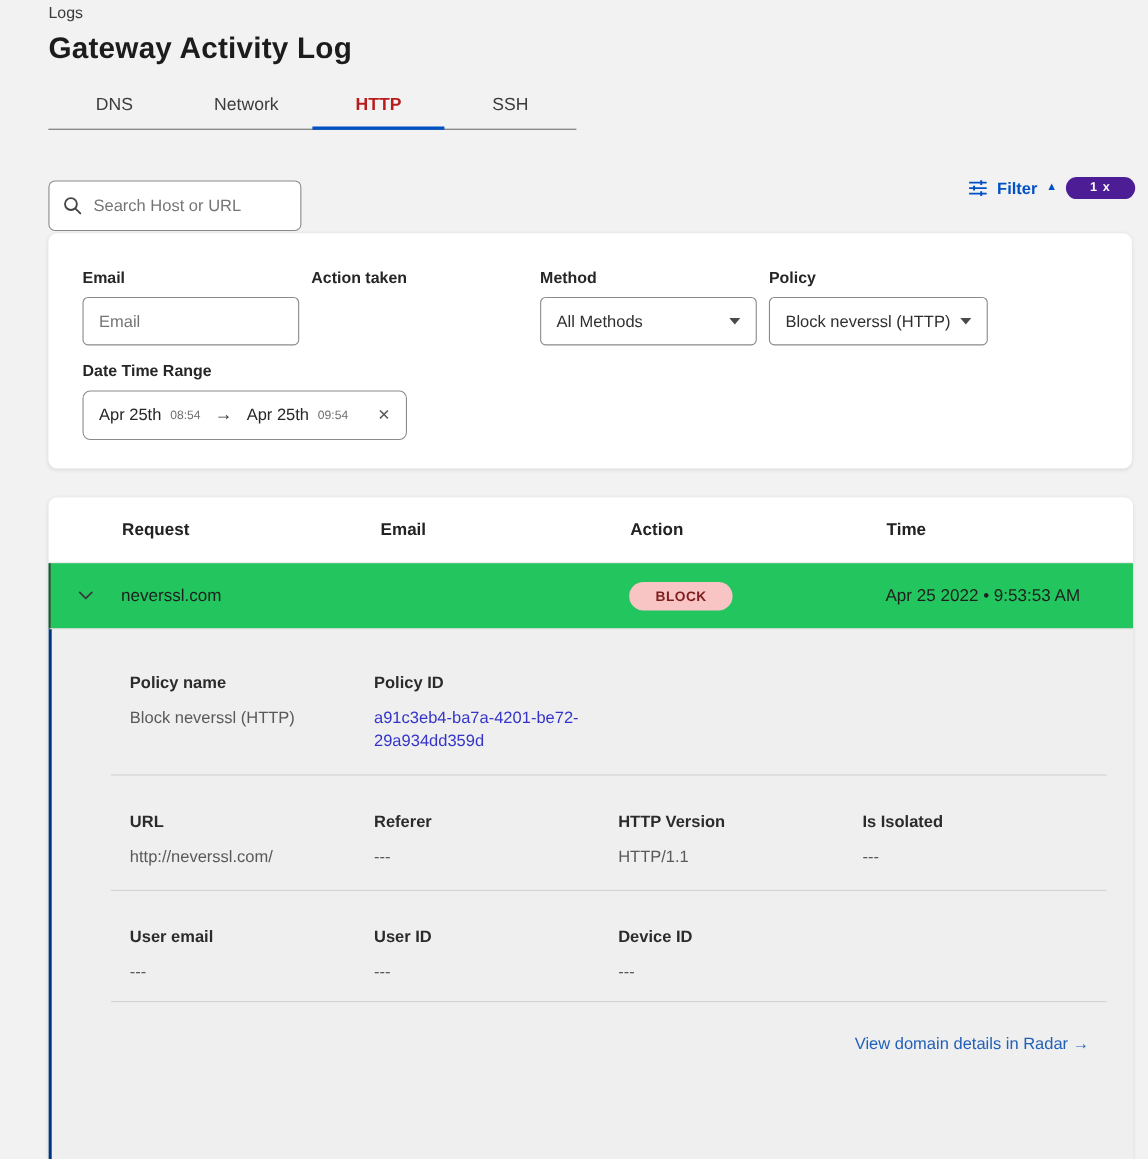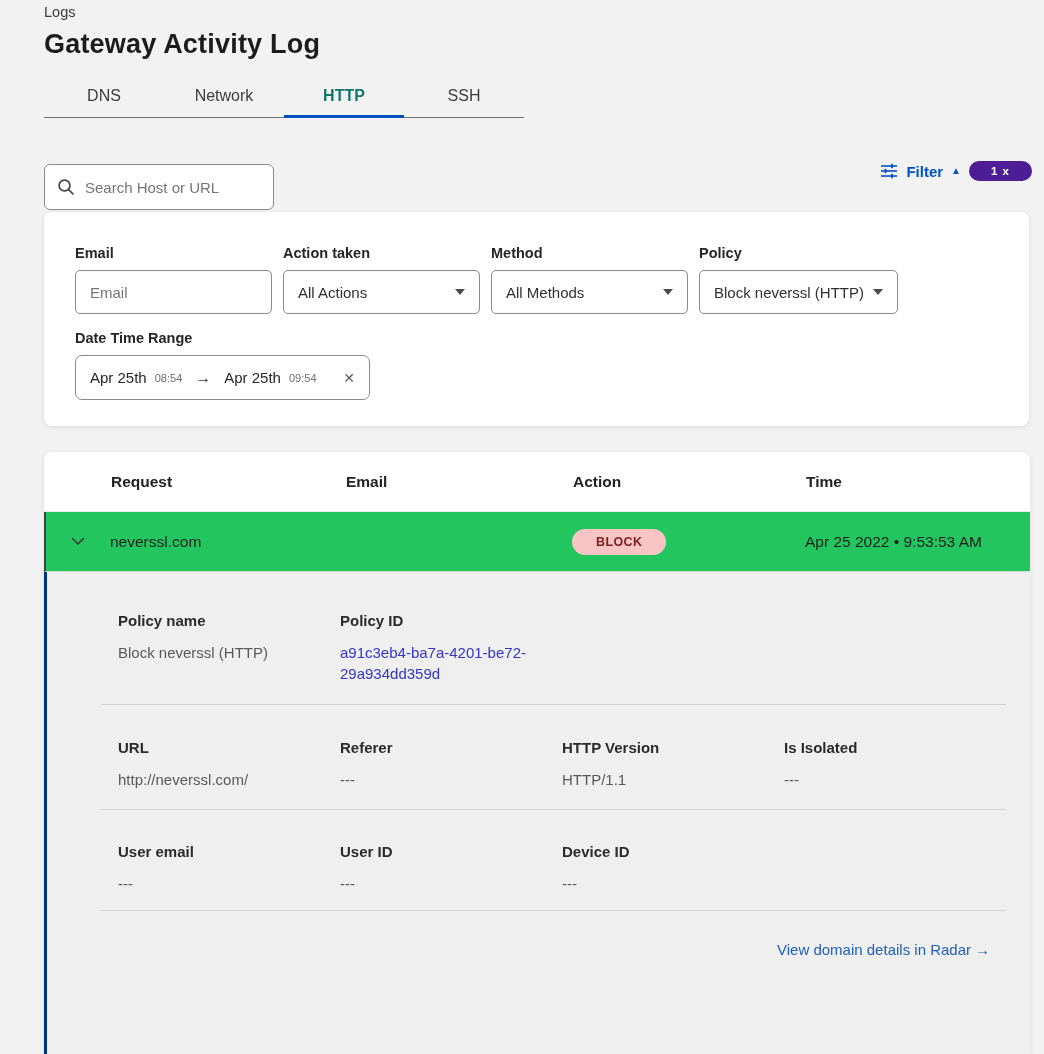--- a/index.html
+++ b/index.html
@@ -13,21 +13,21 @@
   .page { position: relative; width: 1044px; height: 1054px; }
 
   
   .breadcrumb { position: absolute; left: 44px; top: 4px; font-size: 14.5px; color: #3b3b3b; }
   .page-title { position: absolute; left: 44px; top: 29px; font-size: 27px; font-weight: bold; color: #1c1c1c; letter-spacing: .2px; }
 
   
   .tabs { position: absolute; left: 44px; top: 74px; width: 480px; height: 44px; display: flex; }
   .tabs .baseline { position: absolute; left: 0; right: 0; bottom: 0; height: 1px; background: #6f6f6f; }
   .tab { flex: 1; position: relative; display: flex; align-items: center; justify-content: center; font-size: 16px; color: #3c3c3c; cursor: pointer; }
-  .tab.active { color: #0f766e; font-weight: bold; }
+  .tab.active { color: #b91c1c; font-weight: bold; }
   .tab.active::after { content: ""; position: absolute; left: 0; right: 0; bottom: 0; height: 3px; background: #0051c3; }
 
   
   .search-box { position: absolute; left: 44px; top: 164px; width: 230px; height: 46px;
     background: #fff; border: 1px solid #8a8a8a; border-radius: 6px; display: flex; align-items: center; padding: 0 12px; }
   .search-box svg { flex: 0 0 auto; margin-right: 10px; }
   .search-box input { border: 0; outline: none; width: 100%; font-size: 15px; color: #333; font-family: inherit; background: transparent; }
   .search-box input::placeholder { color: #757575; }
 
   .filter-ctl { position: absolute; top: 158px; right: 12px; height: 26px; display: flex; align-items: center; gap: 8px; cursor: pointer; }
@@ -130,24 +130,20 @@
   </div>
 
   <div class="filter-card">
     <div class="ffields">
       <div class="ffield">
         <div class="flabel">Email</div>
         <input type="text" placeholder="Email" style="">
       </div>
       <div class="ffield">
         <div class="flabel">Action taken</div>
-        <div class="fselect">
-          <span>All Actions</span>
-          <span class="caret-down"></span>
-        </div>
       </div>
       <div class="ffield">
         <div class="flabel">Method</div>
         <div class="fselect">
           <span>All Methods</span>
           <span class="caret-down"></span>
         </div>
       </div>
       <div class="ffield wide">
         <div class="flabel">Policy</div>

